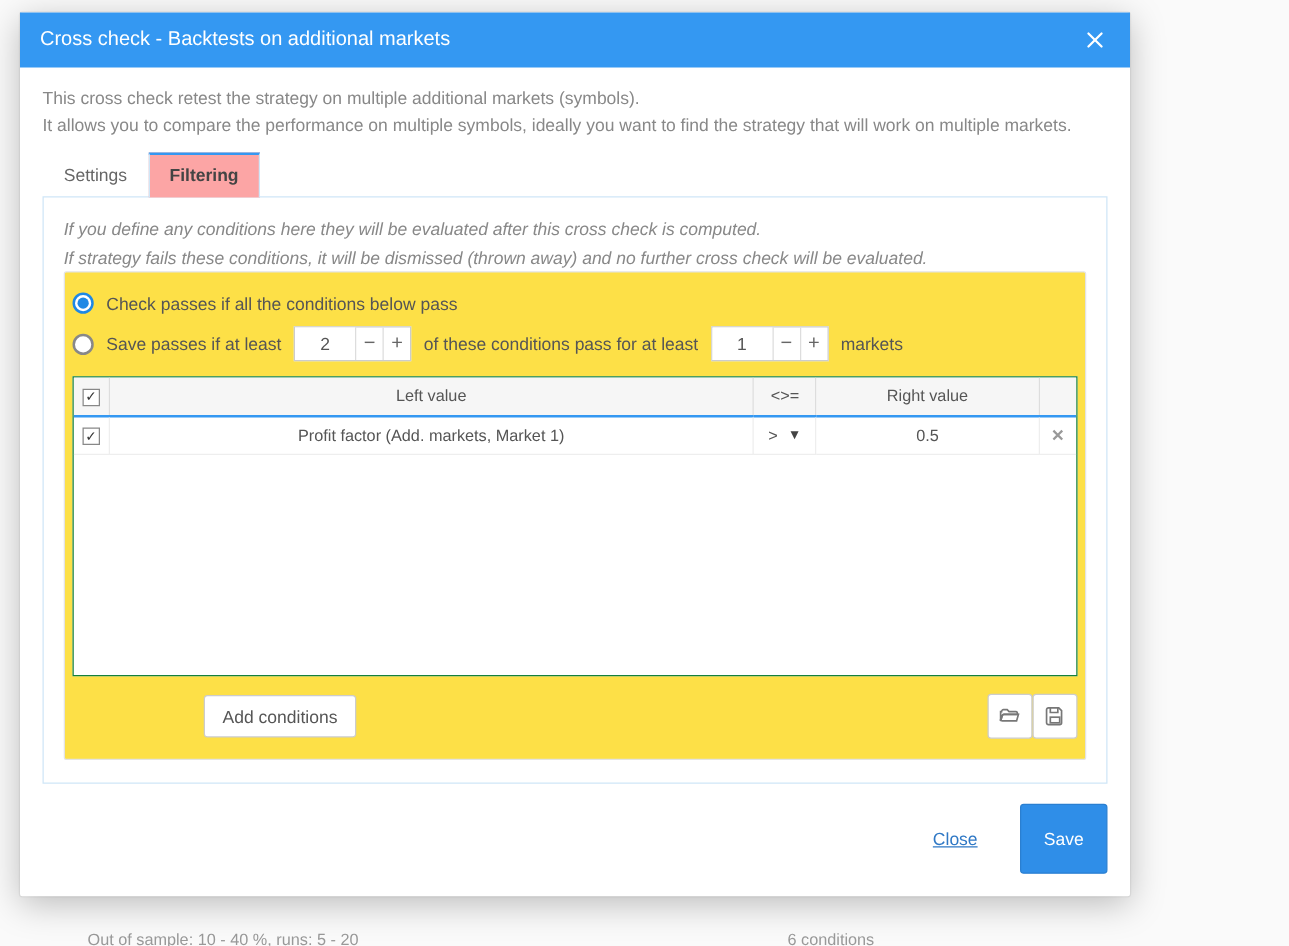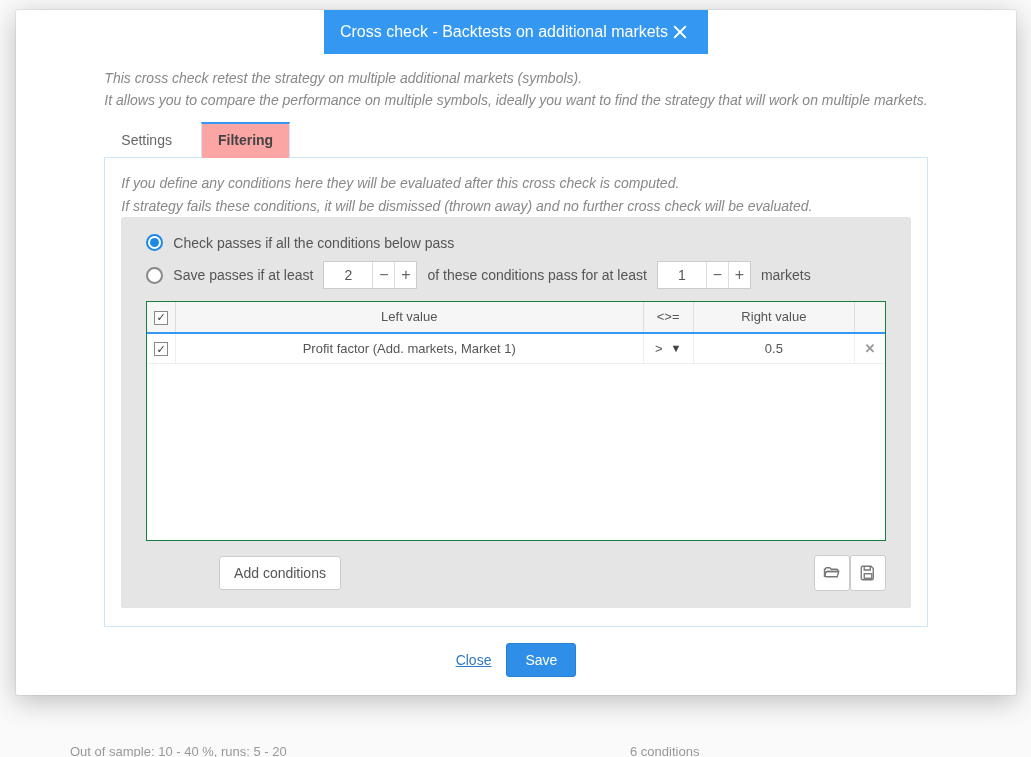--- a/index.html
+++ b/index.html
@@ -16,46 +16,46 @@
     height: 757px;
     background: #fafafa;
     overflow: hidden;
   }
   .bg-hint {
     position:absolute; color:#999; font-size:13px;
   }
   .modal {
     position: absolute;
     left: 16px; top: 10px;
-    width: 1000px;
+    width: 888px;
     background: #fff;
     border-radius: 2px;
     box-shadow: 0 6px 28px rgba(0,0,0,0.25), 0 0 0 1px rgba(0,0,0,0.05);
-    display:flex; flex-direction:column;align-items:center;
+    display:flex; flex-direction:column;
   }
   .modal-header {
     background: #3498f2;
     color:#fff;
     padding: 10px 16px;
     display:flex; align-items:center; justify-content:space-between;
     font-size:16px;
   }
   .modal-header .close-x {
     font-size:22px; cursor:pointer; font-weight:300; line-height:1;
     width:24px; height:24px; display:flex; align-items:center; justify-content:center;
   }
   .modal-body {
     padding: 14px 18px 2px 18px;
   }
   .desc {
-    color:#888; font-style:italic; font-size:14px; line-height:1.55;
+    color:#888; font-size:14px; line-height:1.55;
     margin-bottom: 10px;
   }
   .tabs {
-    display:flex; align-items:flex-end; gap:12px;
+    display:flex; align-items:flex-end; gap:0;
     margin-top:6px;
   }
   .tab {
     padding: 8px 16px 10px 16px;
     color:#666; cursor:pointer;
     border: 1px solid transparent;
     border-bottom: none;
     background: transparent;
     position:relative; top:1px;
   }
@@ -68,23 +68,23 @@
   .tab-content {
     border: 1px solid #cfe6f7;
     background:#fff;
     padding: 14px 16px 18px 16px;
   }
   .filt-desc {
     color:#888; font-style:italic; font-size:14px; line-height:1.6;
     margin-bottom: 0;
   }
   .panel {
-    background:#e5e5e5;
+    background:#fde047;
     border:1px solid #e3e3e3;
-    padding: 16px 24px;
+    padding: 16px 6px;
     border-radius:2px;
   }
   .radio-row {
     display:flex; align-items:center; gap:10px;
     color:#555; margin-bottom:10px; flex-wrap:wrap;
   }
   .radio-circle {
     width:17px; height:17px; border:2px solid #888; border-radius:50%;
     display:inline-flex; align-items:center; justify-content:center;
     background:#fff; flex-shrink:0;
@@ -149,29 +149,29 @@
     background:#fff; border:1px solid #ccc; color:#555;
     padding:8px 14px; border-radius:3px; cursor:pointer;
     font-size:14px;
   }
   .btn-icon {
     width:36px; height:36px; display:flex; align-items:center; justify-content:center;
     background:#fff; border:1px solid #ccc; border-radius:3px; cursor:pointer; color:#666;
   }
   .spacer { flex:1; }
   .modal-footer {
-    display:flex; justify-content:flex-end; align-items:center; gap:15px;
+    display:flex; justify-content:flex-end; align-items:center; gap:34px;
     padding: 14px 18px 18px 18px;
   }
   .link {
     color:#2f78c5; text-decoration:underline; cursor:pointer;
   }
   .btn-primary {
     background:#2f8ee8; color:#fff; border:1px solid #2a7fd1;
-    padding:8px 18px; border-radius:3px; cursor:pointer; font-size:14px;
+    padding:19px 18px; border-radius:3px; cursor:pointer; font-size:14px;
   }
   svg { display:block; }
 </style>
 </head>
 <body>
 
 <div class="backdrop">
   <div class="bg-hint" style="left:70px; top:744px;">Out of sample: 10 - 40 %, runs: 5 - 20</div>
   <div class="bg-hint" style="left:630px; top:744px;">6 conditions</div>
 

